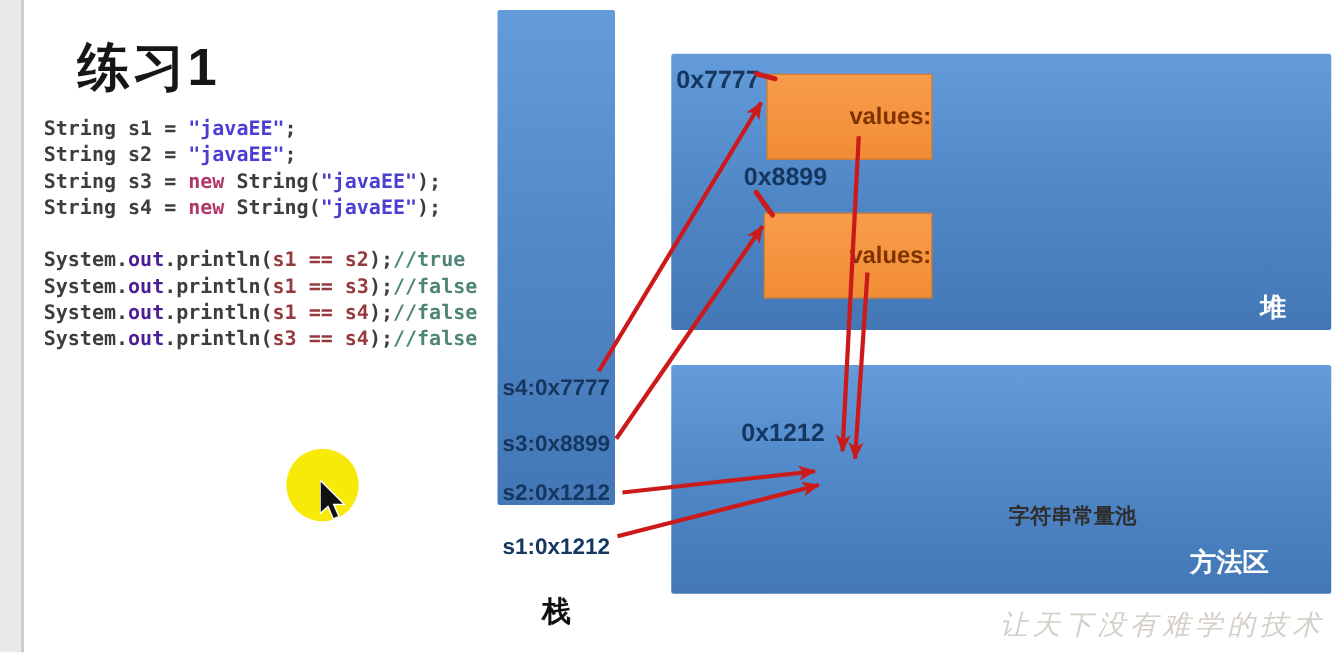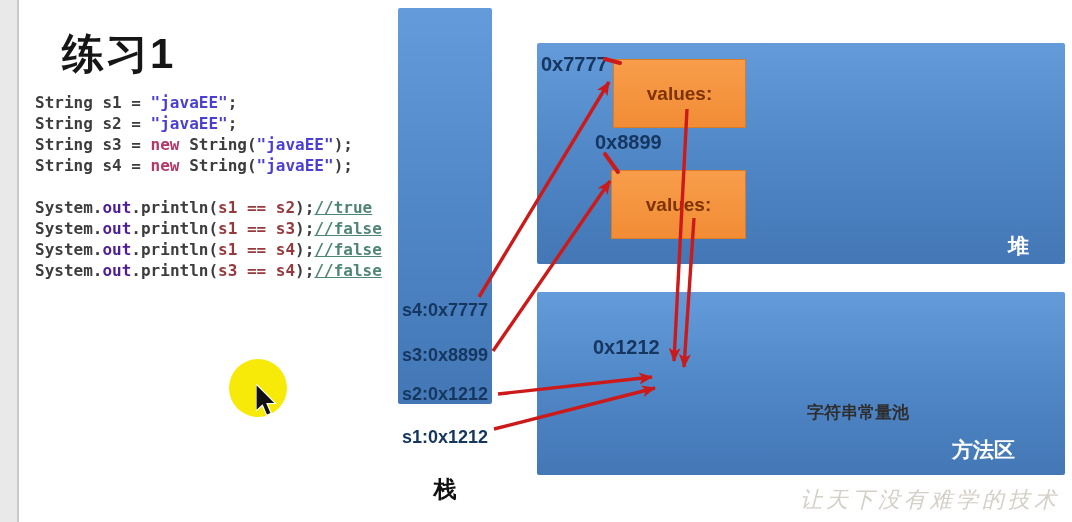--- a/index.html
+++ b/index.html
@@ -21,21 +21,21 @@
     position:absolute; left:35px; top:92px;
     font-family:"DejaVu Sans Mono","Liberation Mono",monospace;
     font-size:16px; font-weight:bold; line-height:21px; white-space:pre;
   }
   .code-line { height:21px; }
   .pl  { color:#3d3d3d; }
   .str { color:#4a3fd0; }
   .kw  { color:#b23767; }
   .out { color:#4c1d95; }
   .arg { color:#96393c; }
-  .cmt { color:#4e8577;text-decoration:underline; }
+  .cmt { color:#4e8577; }
   
   .spotlight {
     position:absolute; left:229px; top:359px; width:58px; height:58px;
     border-radius:50%; background:#f7ea08; filter:blur(0.5px);
   }
   .cursor { position:absolute; left:256px; top:384px; }
   
   .bluebox {
     background:linear-gradient(180deg,#649bda 0%,#5289c9 45%,#4377b6 100%);
     border-radius:2px; position:absolute;
@@ -53,21 +53,21 @@
   .heap { left:537px; top:43px; width:528px; height:221px; }
   .method-area { left:537px; top:292px; width:528px; height:183px; }
   .addr {
     position:absolute; font-size:20px; font-weight:600; color:#14365f;
     white-space:nowrap;
   }
   .addr-7777 { left:4px;  top:10px; }
   .addr-8899 { left:58px; top:88px; }
   .addr-1212 { left:56px; top:44px; }
   .obox {
-    position:absolute; display:flex; align-items:center; justify-content:center;
+    position:absolute; display:flex; align-items:center; justify-content:flex-end;
     background:linear-gradient(180deg,#f89d4b 0%,#f28c35 100%);
     border:1px solid #d97c28;
     font-size:19px; font-weight:600; color:#7e3200;
   }
   .obox1 { left:76px; top:16px;  width:133px; height:69px; }
   .obox2 { left:74px; top:127px; width:135px; height:69px; }
   .zone-label {
     position:absolute; font-size:21px; font-weight:bold; color:#ffffff;
   }
   .heap-zone   { right:36px; bottom:4px; }

